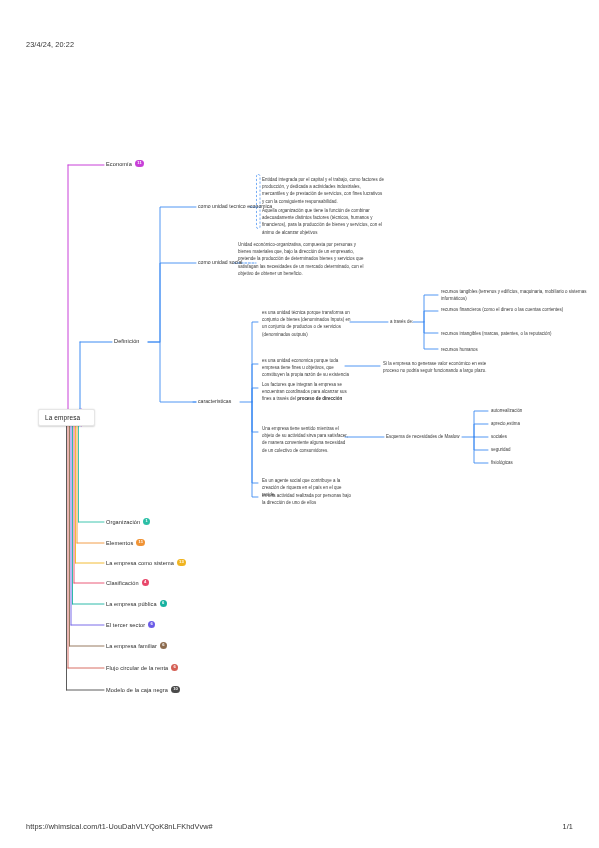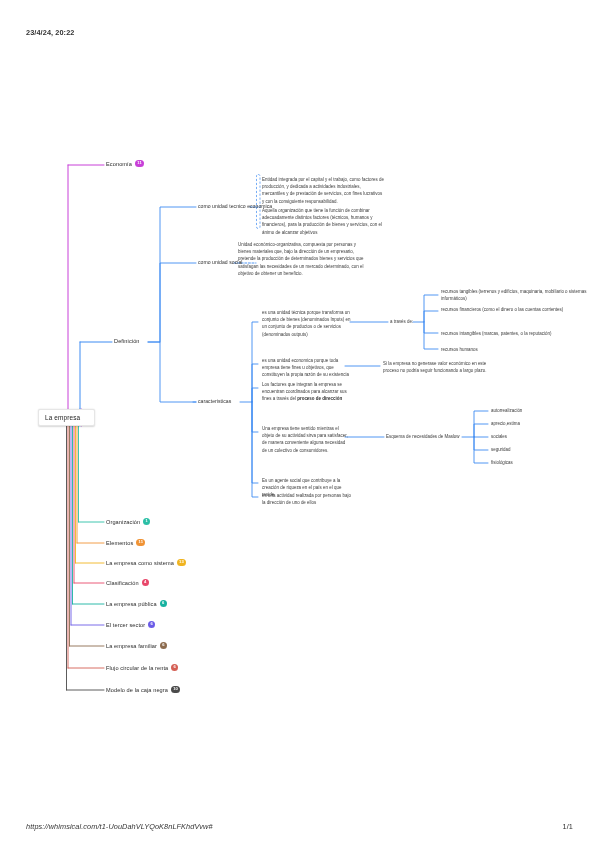--- a/index.html
+++ b/index.html
@@ -25,23 +25,23 @@
   .print-header, .print-footer {
     position: absolute;
     left: 0; right: 0;
     height: 14px;
     font-size: 7.3px;
     color: #333;
     letter-spacing: .1px;
   }
   .print-header { top: 24px; }
   .print-footer { top: 822px; }
-  .ph-left  { position: absolute; left: 26px;  top: 4px; white-space: nowrap; font-weight: bold; }
+  .ph-left  { position: absolute; left: 26px;  top: 16px; white-space: nowrap; }
   .ph-mid   { position: absolute; left: 0; right: 0; top: 0; text-align: center; }
-  .pf-left  { position: absolute; left: 26px;  top: 0; white-space: nowrap; font-style: italic; }
+  .pf-left  { position: absolute; left: 26px;  top: 0; white-space: nowrap; }
   .pf-right { position: absolute; right: 26px; top: 0; white-space: nowrap; text-align: right; }
 
   
   .canvas { position: absolute; left: 0; top: 0; width: 599px; height: 848px; }
   .svg-layer { position: absolute; left: 0; top: 0; width: 599px; height: 848px; }
 
   .root-node {
     position: absolute;
     left: 38px; top: 409px;
     width: 57px; height: 17px;

